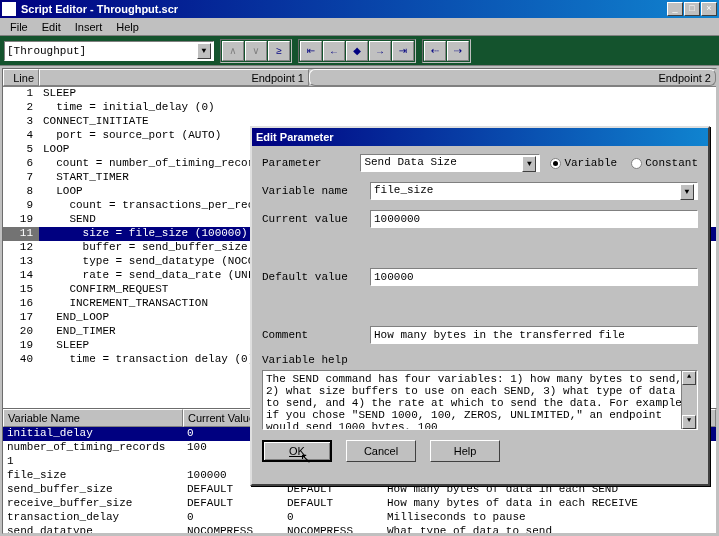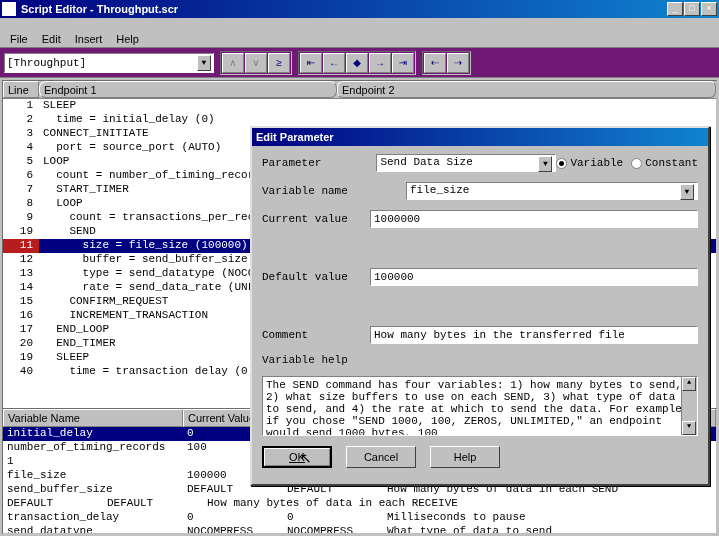--- a/index.html
+++ b/index.html
@@ -2,57 +2,57 @@
 <html><head>
 <meta charset="utf-8">
 <style>
 * { box-sizing: border-box; margin: 0; padding: 0; }
 body { font-family: "MS Sans Serif", Tahoma, sans-serif; font-size: 11px; background: #c0c0c0; width: 719px; height: 536px; overflow: hidden; position: relative; }
 .titlebar { background: linear-gradient(to right, #000080, #1084d0); color: #fff; height: 18px; display: flex; align-items: center; padding: 0 2px; }
 .titlebar .icon { width: 14px; height: 14px; background: #fff; margin-right: 3px; }
 .titlebar .title { flex: 1; font-weight: bold; padding-left: 2px; }
 .win-btns { display: flex; gap: 1px; }
 .win-btn { width: 16px; height: 14px; background: #c0c0c0; border: 1px solid; border-color: #fff #404040 #404040 #fff; font-size: 9px; text-align: center; line-height: 11px; font-family: Marlett, sans-serif; }
-.menubar { background: #c0c0c0; height: 18px; display: flex; align-items: center; padding: 0 4px; gap: 2px; border-bottom: 1px solid #808080; margin-top: 12px; }
+.menubar { background: #c0c0c0; height: 18px; display: flex; align-items: center; padding: 0 4px; gap: 2px; border-bottom: 1px solid #808080; }
 .menu-item { padding: 2px 6px; cursor: default; }
-.toolbar-row { background: #701a75; height: 30px; display: flex; align-items: center; padding: 2px 4px; border-bottom: 1px solid #808080; gap: 2px; }
+.toolbar-row { background: #14532d; height: 30px; display: flex; align-items: center; padding: 2px 4px; border-bottom: 1px solid #808080; gap: 2px; }
 .combo { height: 20px; border: 1px solid; border-color: #808080 #fff #fff #808080; background: #fff; font-family: "Courier New", monospace; font-size: 11px; padding: 1px 2px; display: flex; align-items: center; }
 .combo .arrow { width: 14px; height: 16px; background: #c0c0c0; border: 1px solid; border-color: #fff #404040 #404040 #fff; margin-left: auto; text-align: center; font-size: 8px; line-height: 14px; }
 .tb-group { display: flex; gap: 1px; margin-left: 4px; border: 1px inset #c0c0c0; padding: 1px; }
 .tb-btn { width: 22px; height: 20px; background: #c0c0c0; border: 1px solid; border-color: #fff #808080 #808080 #fff; display: flex; align-items: center; justify-content: center; font-size: 10px; color: #000080; }
 .tb-btn.disabled { color: #808080; }
 .main-area { position: relative; height: 344px; background: #fff; border: 1px inset #c0c0c0; margin: 2px; }
-.grid-header { display: flex; background: #c0c0c0; height: 18px; border-bottom: 1px solid #808080; }
+.grid-header { display: flex; background: #c0c0c0; height: 18px; border-bottom: 1px solid #808080; text-align: right; }
 .gh-cell { border: 1px solid; border-color: #fff #808080 #808080 #fff; padding: 2px 4px; }
 .gh-line { width: 36px; }
-.gh-ep1 { width: 298px; border-radius: 7px; }
+.gh-ep1 { width: 270px; }
 .gh-ep2 { flex: 1; border-radius: 6px; }
 .script-rows { font-family: "Courier New", monospace; font-size: 11px; }
 .srow { display: flex; height: 14px; }
 .srow .ln { width: 36px; text-align: right; padding-right: 6px; color: #000; background: #fff; }
 .srow .txt { flex: 1; padding-left: 4px; white-space: pre; }
 .srow.sel { background: #000080; color: #fff; }
-.srow.sel .ln { background: #b91c1c; color: #fff; }
+.srow.sel .ln { background: #737373; color: #fff; }
 .vars-panel { position: absolute; left: 2px; right: 2px; bottom: 2px; height: 126px; background: #fff; border: 1px inset #c0c0c0; overflow: hidden; }
 .vars-header { display: flex; background: #c0c0c0; height: 18px; }
 .vh-cell { border: 1px solid; border-color: #fff #808080 #808080 #fff; padding: 2px 4px; }
 .vh-name { width: 180px; } .vh-cv { width: 100px; } .vh-dv { width: 100px; } .vh-cm { flex: 1; }
 .vrow { display: flex; height: 14px; font-family: "Courier New", monospace; font-size: 11px; }
 .vrow .c { padding: 0 4px; overflow: hidden; white-space: nowrap; }
 .vrow .c1 { width: 180px; } .vrow .c2 { width: 100px; } .vrow .c3 { width: 100px; } .vrow .c4 { flex: 1; }
 .vrow.sel { background: #000080; color: #fff; }
 .dialog { position: absolute; top: 126px; left: 250px; width: 460px; height: 360px; background: #c0c0c0; border: 2px solid; border-color: #dfdfdf #404040 #404040 #dfdfdf; z-index: 10; box-shadow: 1px 1px 0 #000; }
 .dialog .titlebar { background: linear-gradient(to right, #000080, #1084d0); }
 .dlg-body { padding: 8px 10px; font-size: 11px; }
 .dlg-row { display: flex; align-items: center; margin-bottom: 10px; }
 .dlg-label { width: 108px; font-family: "Courier New", monospace; }
 .dlg-input { flex: 1; height: 18px; border: 1px solid; border-color: #808080 #fff #fff #808080; background: #fff; font-family: "Courier New", monospace; font-size: 11px; padding: 1px 3px; }
-.dlg-combo { display: flex; margin-left: 36px; }
+.dlg-combo { display: flex; }
 .dlg-combo .arrow { width: 14px; height: 16px; background: #c0c0c0; border: 1px solid; border-color: #fff #404040 #404040 #fff; text-align: center; font-size: 8px; line-height: 14px; }
-.radio-grp { display: flex; gap: 8px; }
+.radio-grp { display: flex; gap: 14px; margin-left: 10px; }
 .radio-opt { display: flex; align-items: center; gap: 3px; font-family: "Courier New", monospace; }
 .radio { width: 11px; height: 11px; border: 1px solid #808080; border-radius: 50%; background: #fff; display: flex; align-items: center; justify-content: center; }
 .radio.on::after { content: ""; width: 5px; height: 5px; background: #000; border-radius: 50%; }
 .help-box { border: 1px solid; border-color: #808080 #fff #fff #808080; background: #fff; height: 60px; font-family: "Courier New", monospace; font-size: 11px; padding: 2px 3px; overflow: hidden; position: relative; }
 .help-scroll { position: absolute; right: 0; top: 0; width: 16px; height: 100%; background: #c0c0c0; border-left: 1px solid #808080; }
 .btn-row { display: flex; gap: 14px; margin-top: 10px; }
 .dlg-btn { width: 70px; height: 22px; background: #c0c0c0; border: 1px solid; border-color: #fff #404040 #404040 #fff; font-size: 11px; display: flex; align-items: center; justify-content: center; }
 .dlg-btn.default { border: 2px solid #000; box-shadow: inset 1px 1px 0 #fff, inset -1px -1px 0 #808080; }
 .watermark { position: absolute; top: 200px; left: 250px; font-size: 48px; color: rgba(128,128,128,0.18); font-weight: bold; z-index: 5; pointer-events: none; letter-spacing: 2px; }
 .watermark-icon { position: absolute; top: 210px; left: 260px; width: 50px; height: 50px; background: rgba(128,128,128,0.12); border-radius: 8px; z-index: 4; }
@@ -222,20 +222,21 @@
         <div class="c c3"></div>
         <div class="c c4"></div>
       </div>
       <div class="vrow">
         <div class="c c1">send_buffer_size</div>
         <div class="c c2">DEFAULT</div>
         <div class="c c3">DEFAULT</div>
         <div class="c c4">How many bytes of data in each SEND</div>
       </div>
       <div class="vrow">
+        <div class="c c1">receive_buffer_size</div>
         <div class="c c2">DEFAULT</div>
         <div class="c c3">DEFAULT</div>
         <div class="c c4">How many bytes of data in each RECEIVE</div>
       </div>
       <div class="vrow">
         <div class="c c1">transaction_delay</div>
         <div class="c c2">0</div>
         <div class="c c3">0</div>
         <div class="c c4">Milliseconds to pause</div>
       </div>
@@ -287,21 +288,21 @@
     <div style="height:30px"></div>
     <div class="dlg-row">
       <div class="dlg-label">Default value</div>
       <input class="dlg-input" value="100000" style="">
     </div>
     <div style="height:30px"></div>
     <div class="dlg-row">
       <div class="dlg-label">Comment</div>
       <input class="dlg-input" value="How many bytes in the transferred file" style="">
     </div>
-    <div class="dlg-label" style="margin-bottom:10px">Variable help</div>
+    <div class="dlg-label" style="margin-bottom:4px">Variable help</div>
     <div class="help-box">
       <span>The SEND command has four variables: 1) how many bytes to send, 2) what size buffers to use on each SEND, 3) what type of data to send, and 4) the rate at which to send the data. For example, if you chose "SEND 1000, 100, ZEROS, UNLIMITED," an endpoint would send 1000 bytes, 100</span>
       <div class="help-scroll">
         <div style="width:14px;height:14px;background:#c0c0c0;border:1px solid;border-color:#fff #404040 #404040 #fff;font-size:7px;text-align:center">▲</div>
         <div style="position:absolute;bottom:0;width:14px;height:14px;background:#c0c0c0;border:1px solid;border-color:#fff #404040 #404040 #fff;font-size:7px;text-align:center">▼</div>
       </div>
     </div>
     <div class="btn-row">
       <div class="dlg-btn default">
           <u>OK</u>

